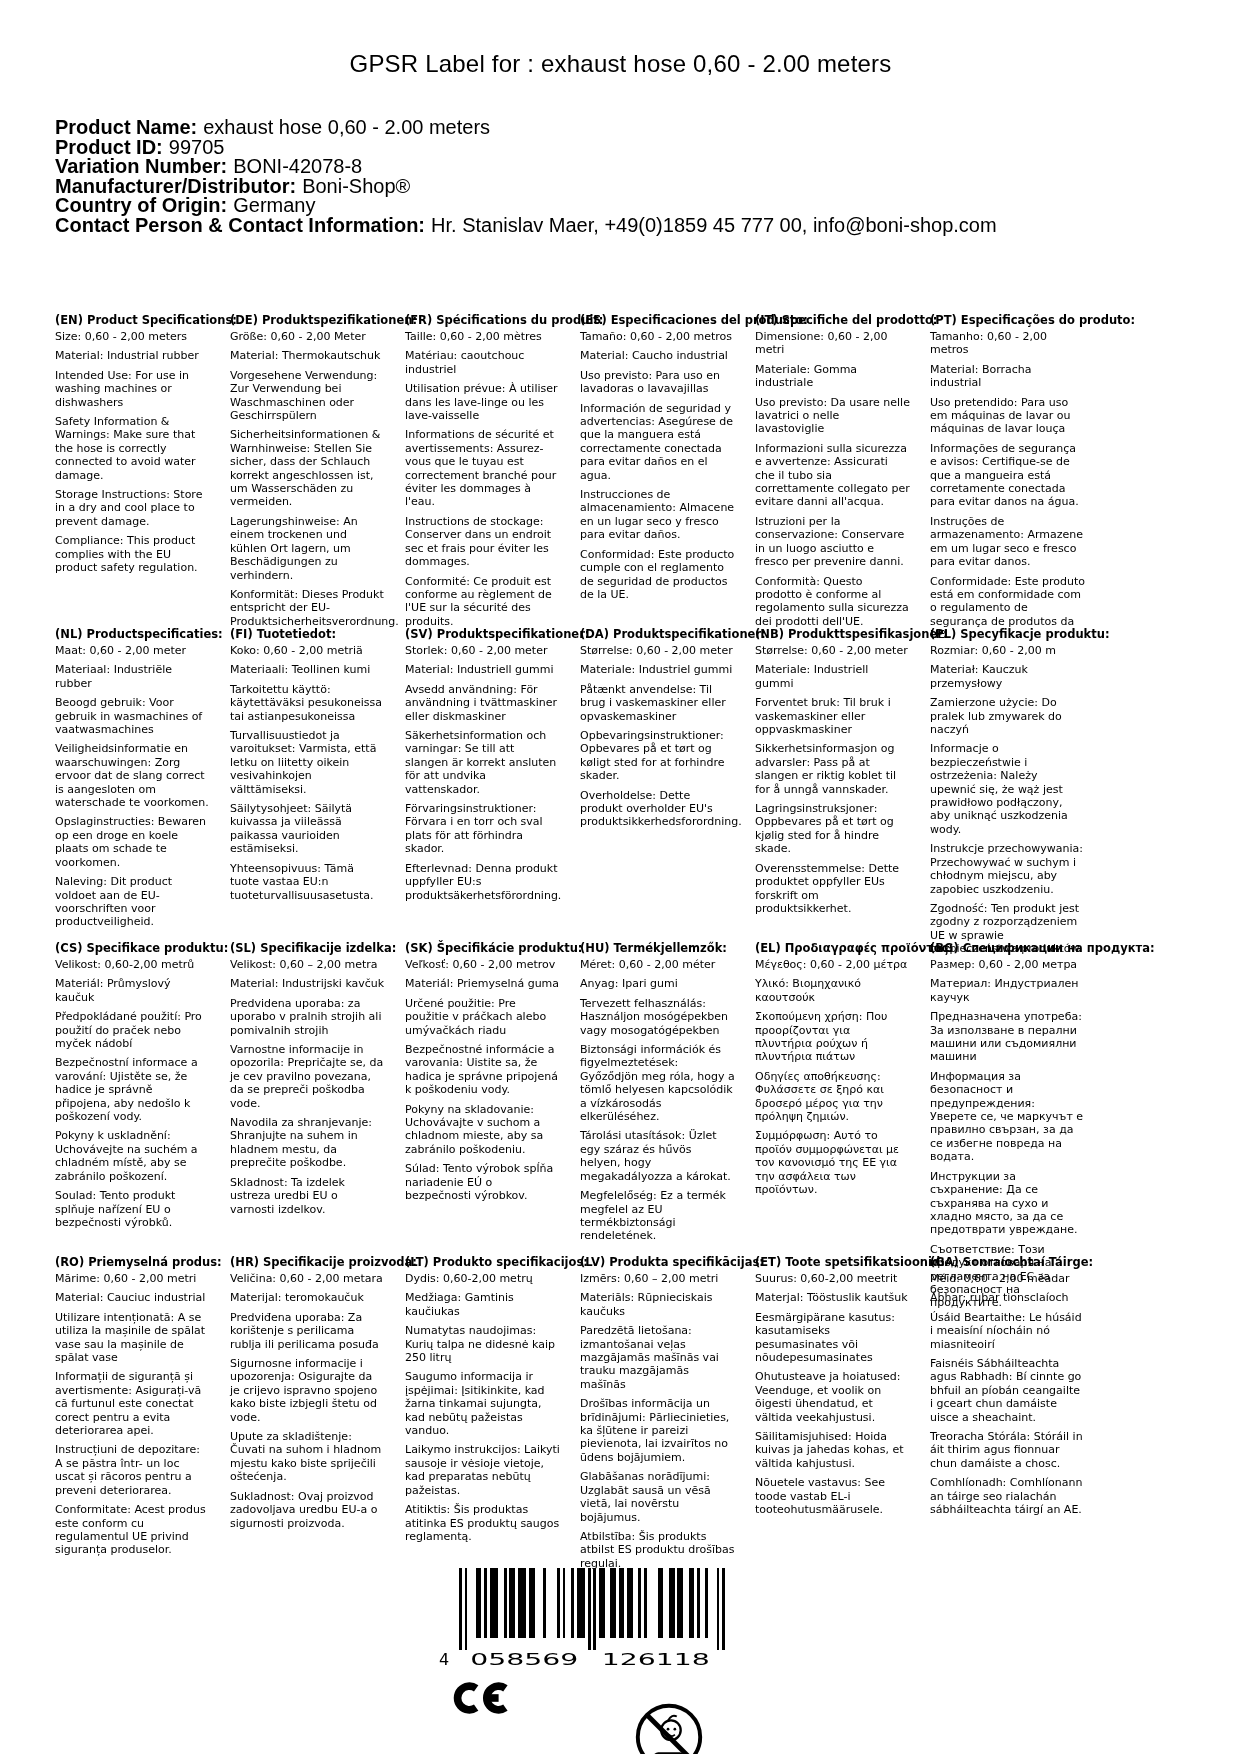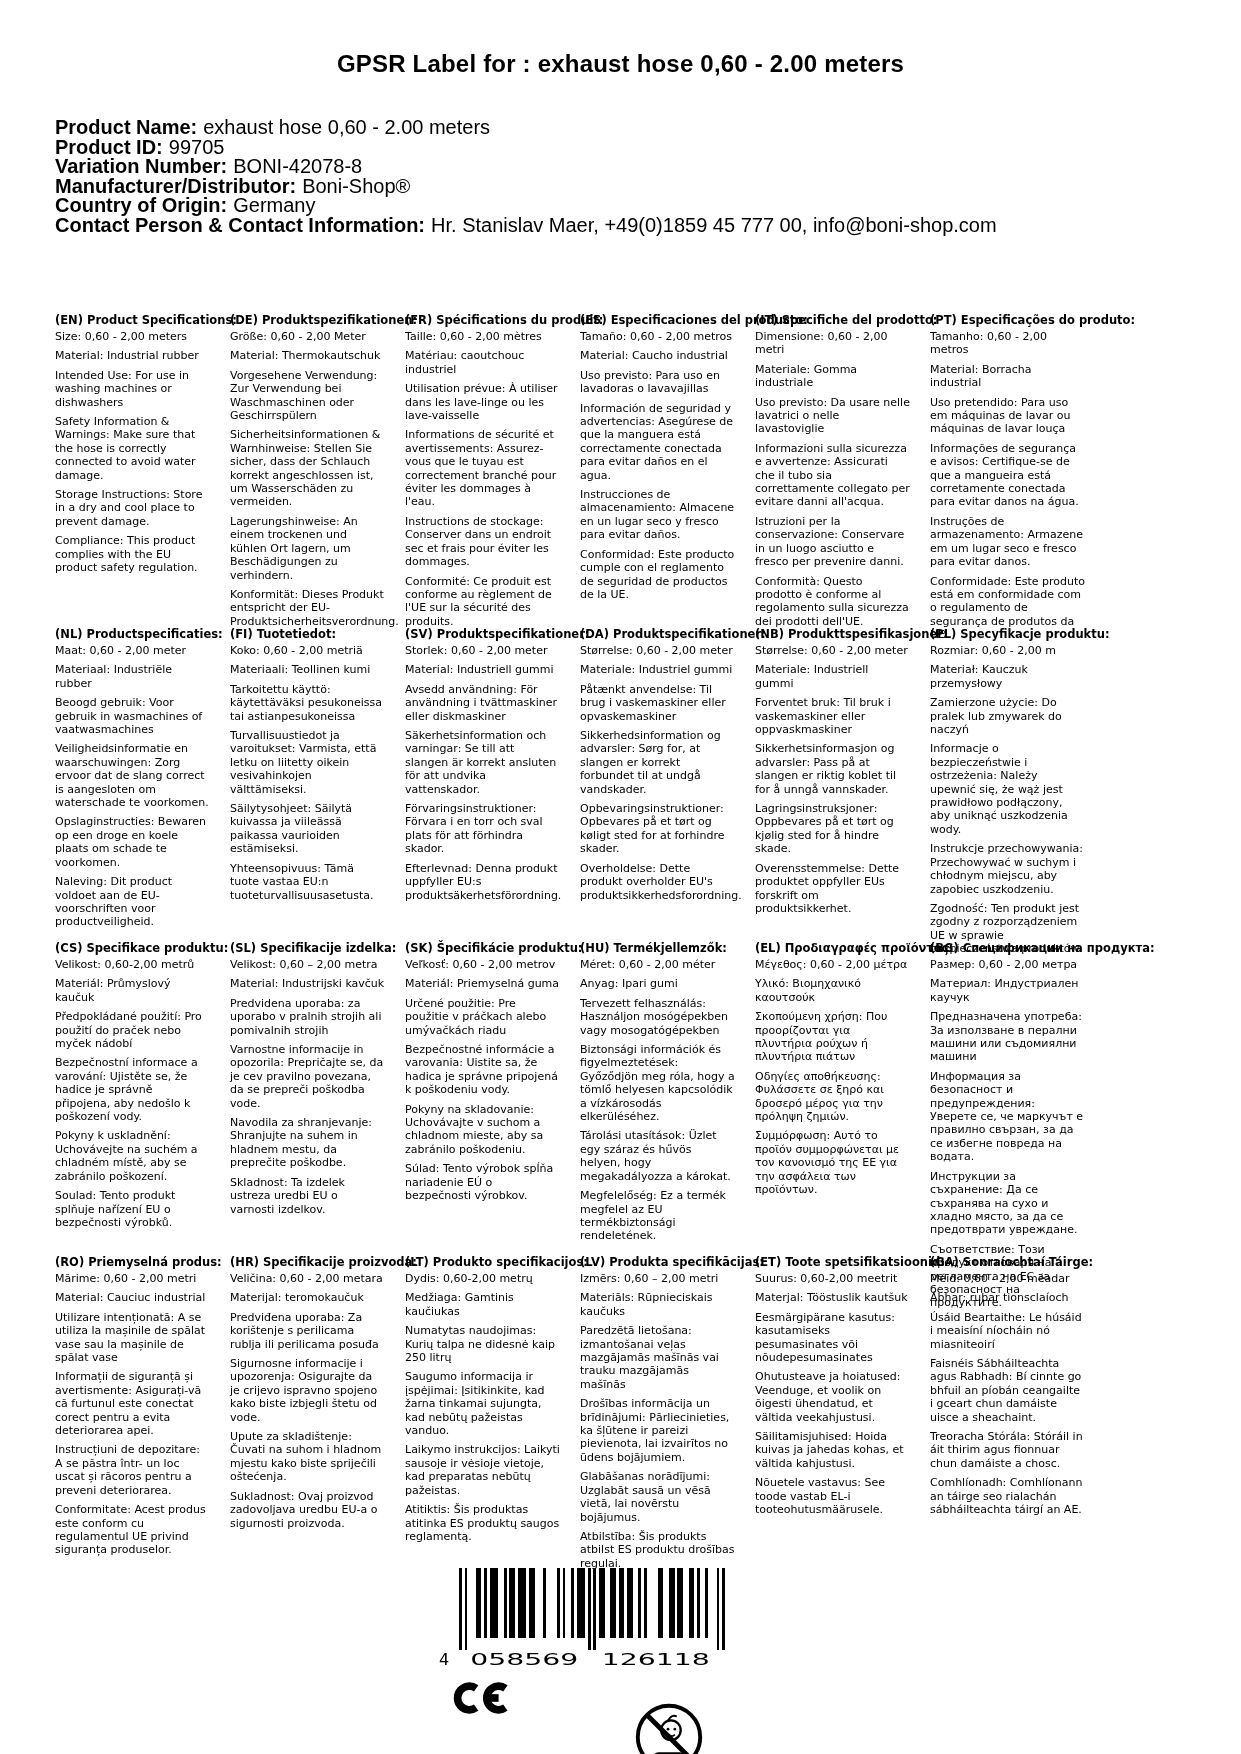--- a/index.html
+++ b/index.html
@@ -3,21 +3,21 @@
 <meta charset="utf-8">
 <style>
   * { margin:0; padding:0; box-sizing:border-box; }
   html,body { background:#fff; }
   .page {
     position:relative; width:1241px; height:1754px; background:#fff;
     font-family:"DejaVu Sans", sans-serif; color:#000; overflow:hidden;
   }
   .title {
     position:absolute; top:50px; left:0; width:100%; text-align:center;
-    font-family:"Liberation Sans", sans-serif; font-weight:bold; font-size:24px;
+    font-family:"Liberation Sans", sans-serif; font-weight:normal; font-size:24px;
     letter-spacing:0.2px;
   }
   .product-info {
     position:absolute; left:55px; top:118px;
     font-family:"Liberation Sans", sans-serif; font-size:20px; line-height:19.5px;
   }
   .info-row .label { font-weight:bold; margin-right:6px; }
   .lang-grid {
     position:absolute; left:55px; top:313px;
     display:grid; grid-template-columns:repeat(6,166px); column-gap:9px;
@@ -126,21 +126,20 @@
         <div class="spec-item">Avsedd användning: För användning i tvättmaskiner eller diskmaskiner</div>
         <div class="spec-item">Säkerhetsinformation och varningar: Se till att slangen är korrekt ansluten för att undvika vattenskador.</div>
         <div class="spec-item">Förvaringsinstruktioner: Förvara i en torr och sval plats för att förhindra skador.</div>
         <div class="spec-item">Efterlevnad: Denna produkt uppfyller EU:s produktsäkerhetsförordning.</div>
       </div>
       <div class="lang-block">
         <div class="lang-header">(DA) Produktspecifikationer:</div>
         <div class="spec-item">Størrelse: 0,60 - 2,00 meter</div>
         <div class="spec-item">Materiale: Industriel gummi</div>
         <div class="spec-item">Påtænkt anvendelse: Til brug i vaskemaskiner eller opvaskemaskiner</div>
-        <div class="spec-item">Sikkerhedsinformation og advarsler: Sørg for, at slangen er korrekt forbundet til at undgå vandskader.</div>
         <div class="spec-item">Opbevaringsinstruktioner: Opbevares på et tørt og køligt sted for at forhindre skader.</div>
         <div class="spec-item">Overholdelse: Dette produkt overholder EU's produktsikkerhedsforordning.</div>
       </div>
       <div class="lang-block">
         <div class="lang-header">(NB) Produkttspesifikasjoner:</div>
         <div class="spec-item">Størrelse: 0,60 - 2,00 meter</div>
         <div class="spec-item">Materiale: Industriell gummi</div>
         <div class="spec-item">Forventet bruk: Til bruk i vaskemaskiner eller oppvaskmaskiner</div>
         <div class="spec-item">Sikkerhetsinformasjon og advarsler: Pass på at slangen er riktig koblet til for å unngå vannskader.</div>
         <div class="spec-item">Lagringsinstruksjoner: Oppbevares på et tørt og kjølig sted for å hindre skade.</div>

